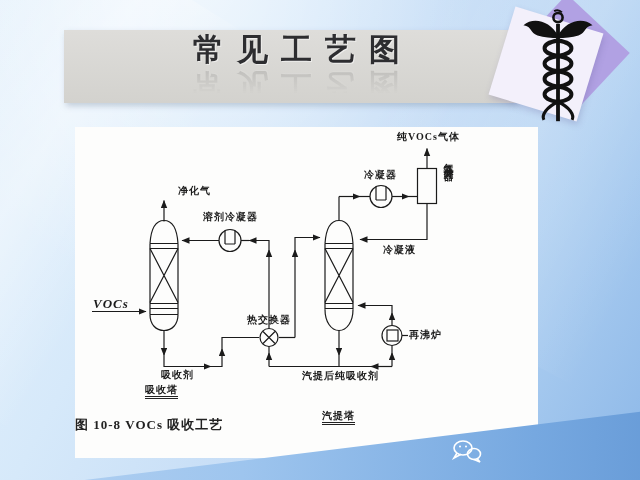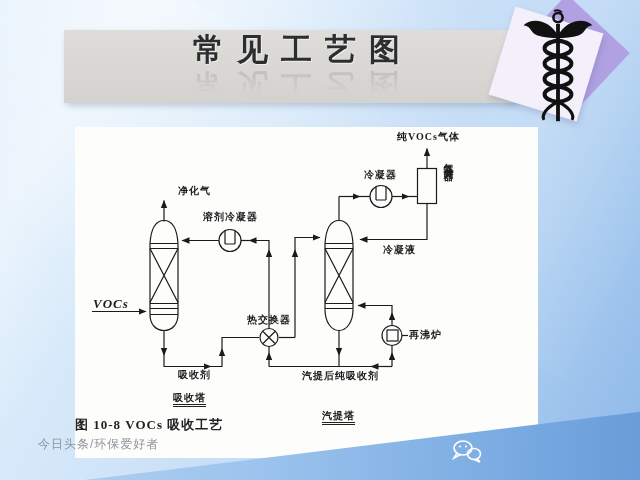--- a/index.html
+++ b/index.html
@@ -136,22 +136,22 @@
         <path d="M409,196 L417,196"></path>
         <path d="M427,168 L427,148" marker-end="url(#ar)"></path>
         <path d="M427,203 L427,239 L360,239" marker-end="url(#ar)"></path>
       </g>
     </svg>
 
     <div class="dlabel" style="left:75px;top:57px;margin-left:28px;">净化气</div>
     <div class="dlabel" style="left:128px;top:83px;">溶剂冷凝器</div>
     <div class="dlabel" style="left:18px;top:169px;font-size:13px;font-style:italic;">VOCs</div>
     <div class="dlabel" style="left:172px;top:186px;">热交换器</div>
-    <div class="dlabel" style="left:103px;top:241px;">吸收剂</div>
-    <div class="dlabel" style="left:70px;top:264px;margin-left:28px;">
+    <div class="dlabel" style="left:86px;top:241px;">吸收剂</div>
+    <div class="dlabel" style="left:70px;top:256px;">
       <span class="dunder">吸收塔</span>
     </div>
     <div class="dlabel" style="left:227px;top:242px;">汽提后纯吸收剂</div>
     <div class="dlabel" style="left:247px;top:246px;margin-top:36px;">
       <span class="dunder">汽提塔</span>
     </div>
     <div class="dlabel" style="left:289px;top:41px;">冷凝器</div>
     <div class="dlabel" style="left:322px;top:3px;">纯VOCs气体</div>
     <div class="dlabel vertical" style="left:366px;top:28px;">气液分离器</div>
     <div class="dlabel" style="left:308px;top:116px;">冷凝液</div>
@@ -176,21 +176,20 @@
       <path d="M33,5 A5,5 0 0 0 27,4" fill="none" stroke="#111" stroke-width="1.6"></path>
       <path d="M30,23 C24,12 11,8 3,15 C10,16 8,21 14,23 C19,24.5 25,25 30,25 Z" fill="#111" stroke="none"></path>
       <path d="M30,23 C36,12 49,8 57,15 C50,16 52,21 46,23 C41,24.5 35,25 30,25 Z" fill="#111" stroke="none"></path>
       <path d="M30,27 C16,29 16,37 30,39 C44,41 44,49 30,51 C16,53 16,61 30,63 C44,65 44,73 30,75" fill="none" stroke="#111" stroke-width="3.1"></path>
       <path d="M30,27 C44,29 44,37 30,39 C16,41 16,49 30,51 C44,53 44,61 30,63 C16,65 16,73 30,75" fill="none" stroke="#111" stroke-width="3.1"></path>
       <path d="M30,75 C21,79 17,85 19,89" fill="none" stroke="#111" stroke-width="2.4"></path>
       <path d="M30,75 C39,79 43,85 41,89" fill="none" stroke="#111" stroke-width="2.4"></path>
     </svg>
   </div>
 
-  <div class="credit">今日头条/环保爱好者</div>
 
   <div class="wechat">
     <svg width="30" height="26" viewBox="0 0 30 24" fill="none" stroke="#ffffff" stroke-width="1.6">
       <ellipse cx="11" cy="9" rx="9" ry="7"></ellipse>
       <path d="M5,14 L2,19 L9,15.3"></path>
       <ellipse cx="22" cy="15" rx="6.5" ry="5.5"></ellipse>
       <path d="M25,19.5 L28,23 L21.5,20.2"></path>
       <circle cx="8" cy="7.5" r="1" fill="#ffffff" stroke="none"></circle>
       <circle cx="14" cy="7.5" r="1" fill="#ffffff" stroke="none"></circle>
     </svg>

